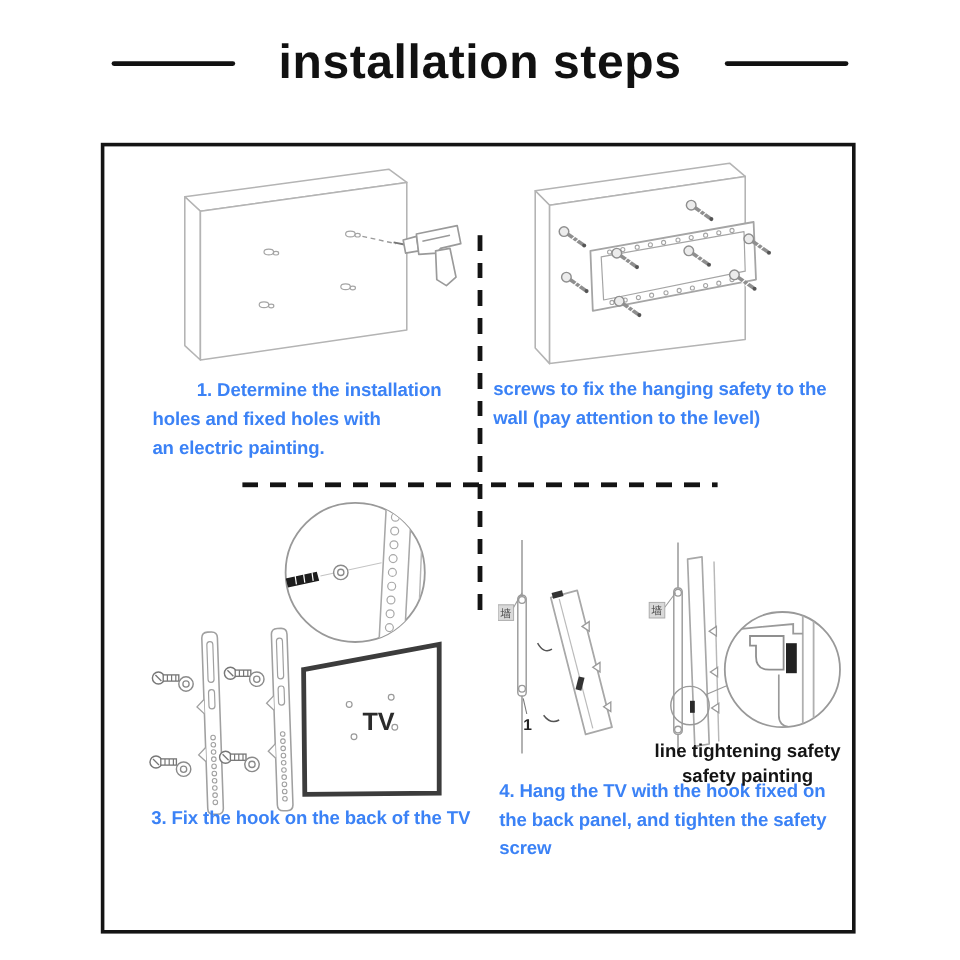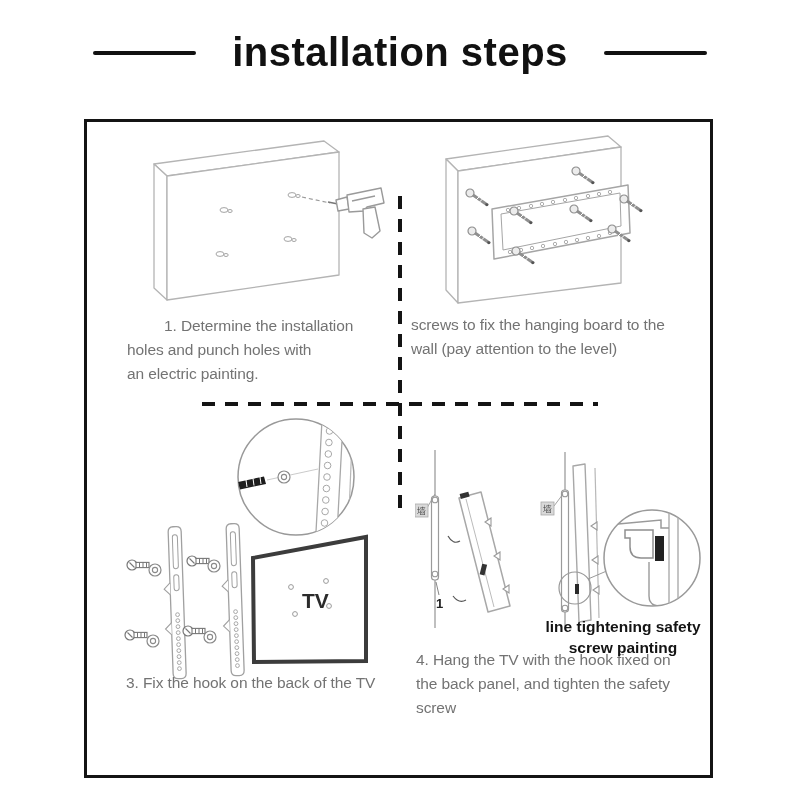--- a/index.html
+++ b/index.html
@@ -14,21 +14,21 @@
   
   .frame{position:absolute;left:84px;top:119px;width:629px;height:659px;border:3px solid #141414;box-sizing:border-box;}
 
   
   .divider-h{position:absolute;left:202px;top:402px;width:396px;height:4px;
              background:repeating-linear-gradient(90deg,#141414 0 13px,transparent 13px 23px);}
   .divider-v{position:absolute;left:398px;top:196px;width:4px;height:320px;
              background:repeating-linear-gradient(180deg,#141414 0 13px,transparent 13px 23px);}
 
   
-  .step-text{position:absolute;font-size:15.5px;font-weight:400;line-height:24px;color:#737373;letter-spacing:-.1px;}
+  .step-text{position:absolute;font-size:15.5px;font-weight:700;line-height:24px;color:#3b82f6;letter-spacing:-.1px;}
   .s1{left:127px;top:314px;}
   .s1 .indent1{margin-left:37px;}
   .s2{left:411px;top:313px;}
   .s3{left:126px;top:671px;white-space:nowrap;}
   .s4{left:416px;top:648px;}
   .inset-caption{position:absolute;left:528px;top:616px;width:190px;text-align:center;
                  font-size:15.5px;font-weight:600;line-height:21px;color:#141414;}
 
   
   .illus{position:absolute;}
@@ -304,37 +304,37 @@
         <path d="M203,86 L246,82 L246,90 L254,90" fill="none" stroke="#9a9a9a" stroke-width="1.5"></path>
         <path d="M210,92 h28 v28 h-12 q-11,0 -11,-11 v-9 h-5 z" fill="#ffffff" stroke="#8f8f8f" stroke-width="1.5"></path>
         <rect x="240" y="98" width="9" height="25" fill="#222222"></rect>
         <path d="M234,124 L234,158 q0,9 9,10" fill="none" stroke="#9a9a9a" stroke-width="1.4"></path>
       </g>
     </g>
   </svg>
 
   <div class="step-text s1">
     <div class="line indent1">1. Determine the installation</div>
-    <div class="line">holes and punch holes with</div>
+    <div class="line">holes and fixed holes with</div>
     <div class="line">an electric painting.</div>
   </div>
 
   <div class="step-text s2">
-    <div class="line">screws to fix the hanging board to the</div>
+    <div class="line">screws to fix the hanging safety to the</div>
     <div class="line">wall (pay attention to the level)</div>
   </div>
 
   <div class="step-text s3">
     <div class="line">3. Fix the hook on the back of the TV</div>
   </div>
 
   <div class="step-text s4">
     <div class="line">4. Hang the TV with the hook fixed on</div>
     <div class="line">the back panel, and tighten the safety</div>
     <div class="line">screw</div>
   </div>
 
   <div class="inset-caption">
     <div>line tightening safety</div>
-    <div>screw painting</div>
+    <div>safety painting</div>
   </div>
 
 </div>
 
 </body></html>

